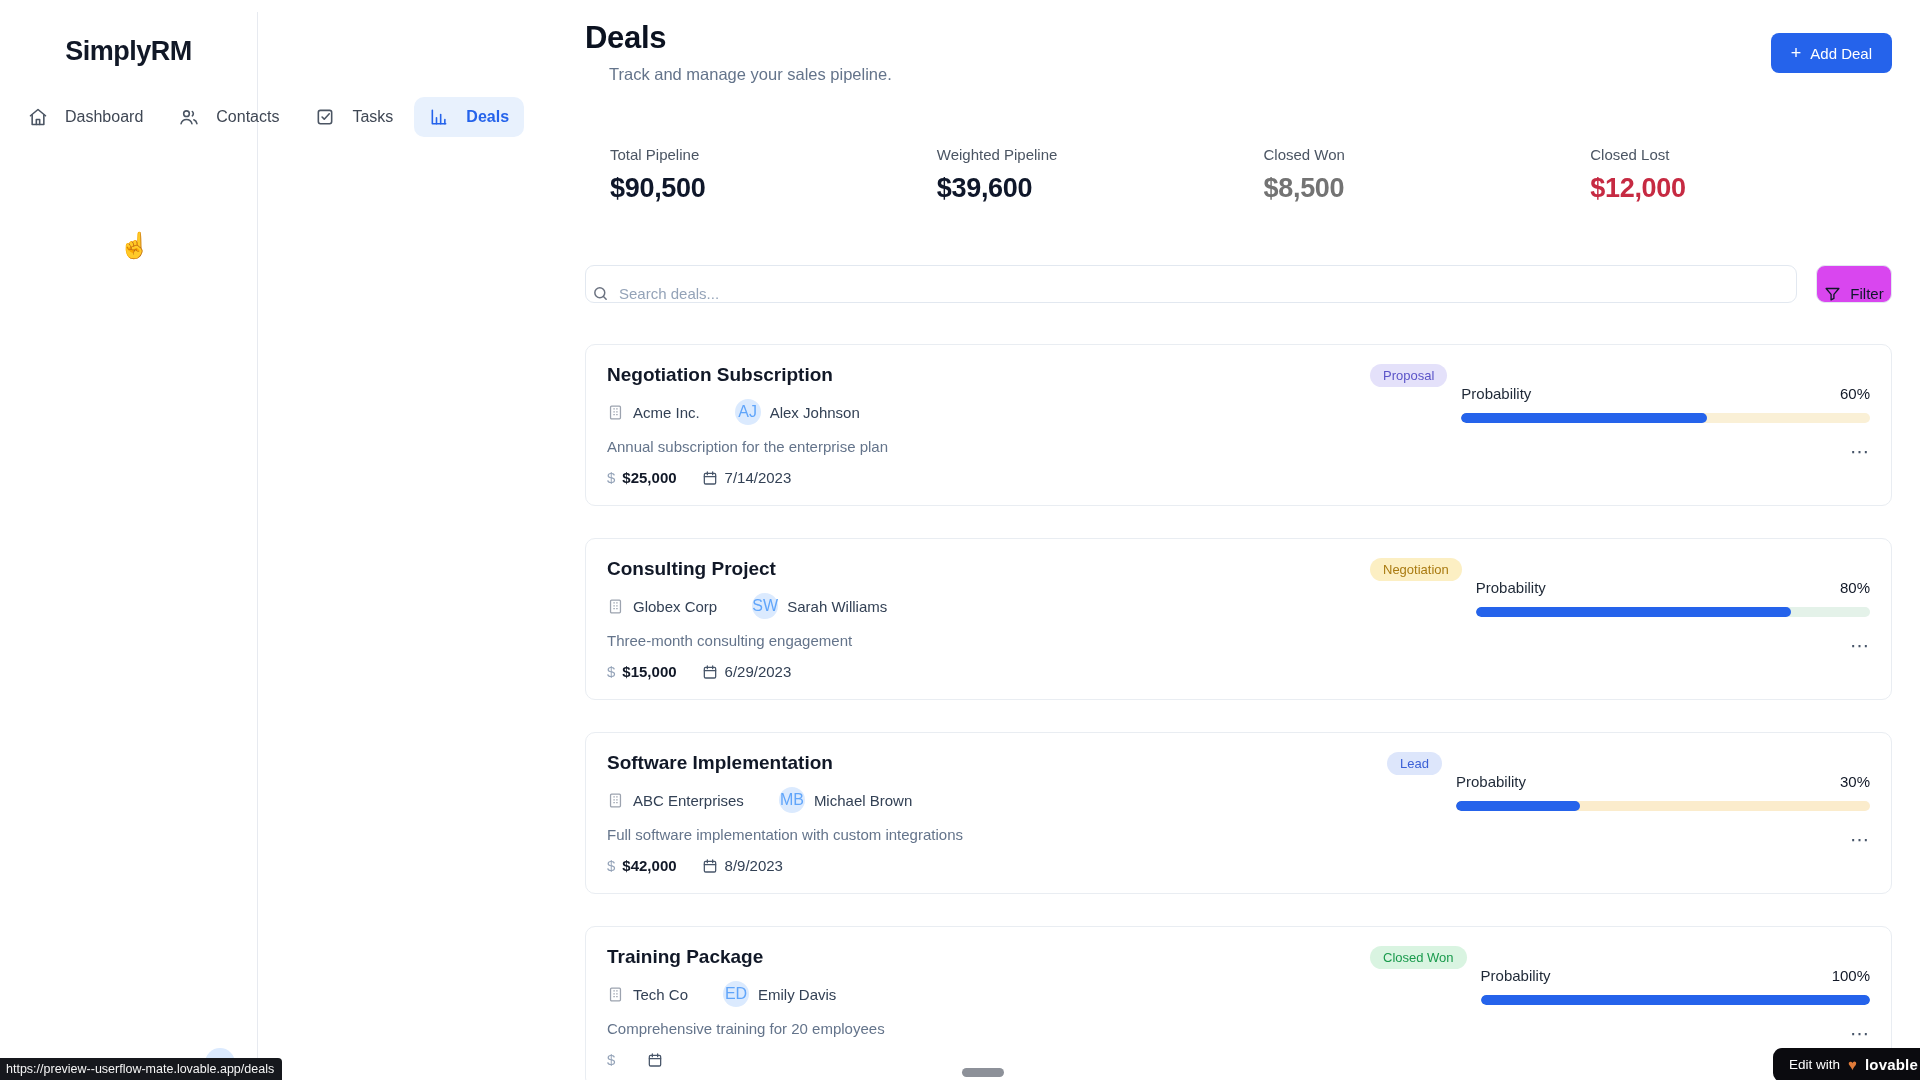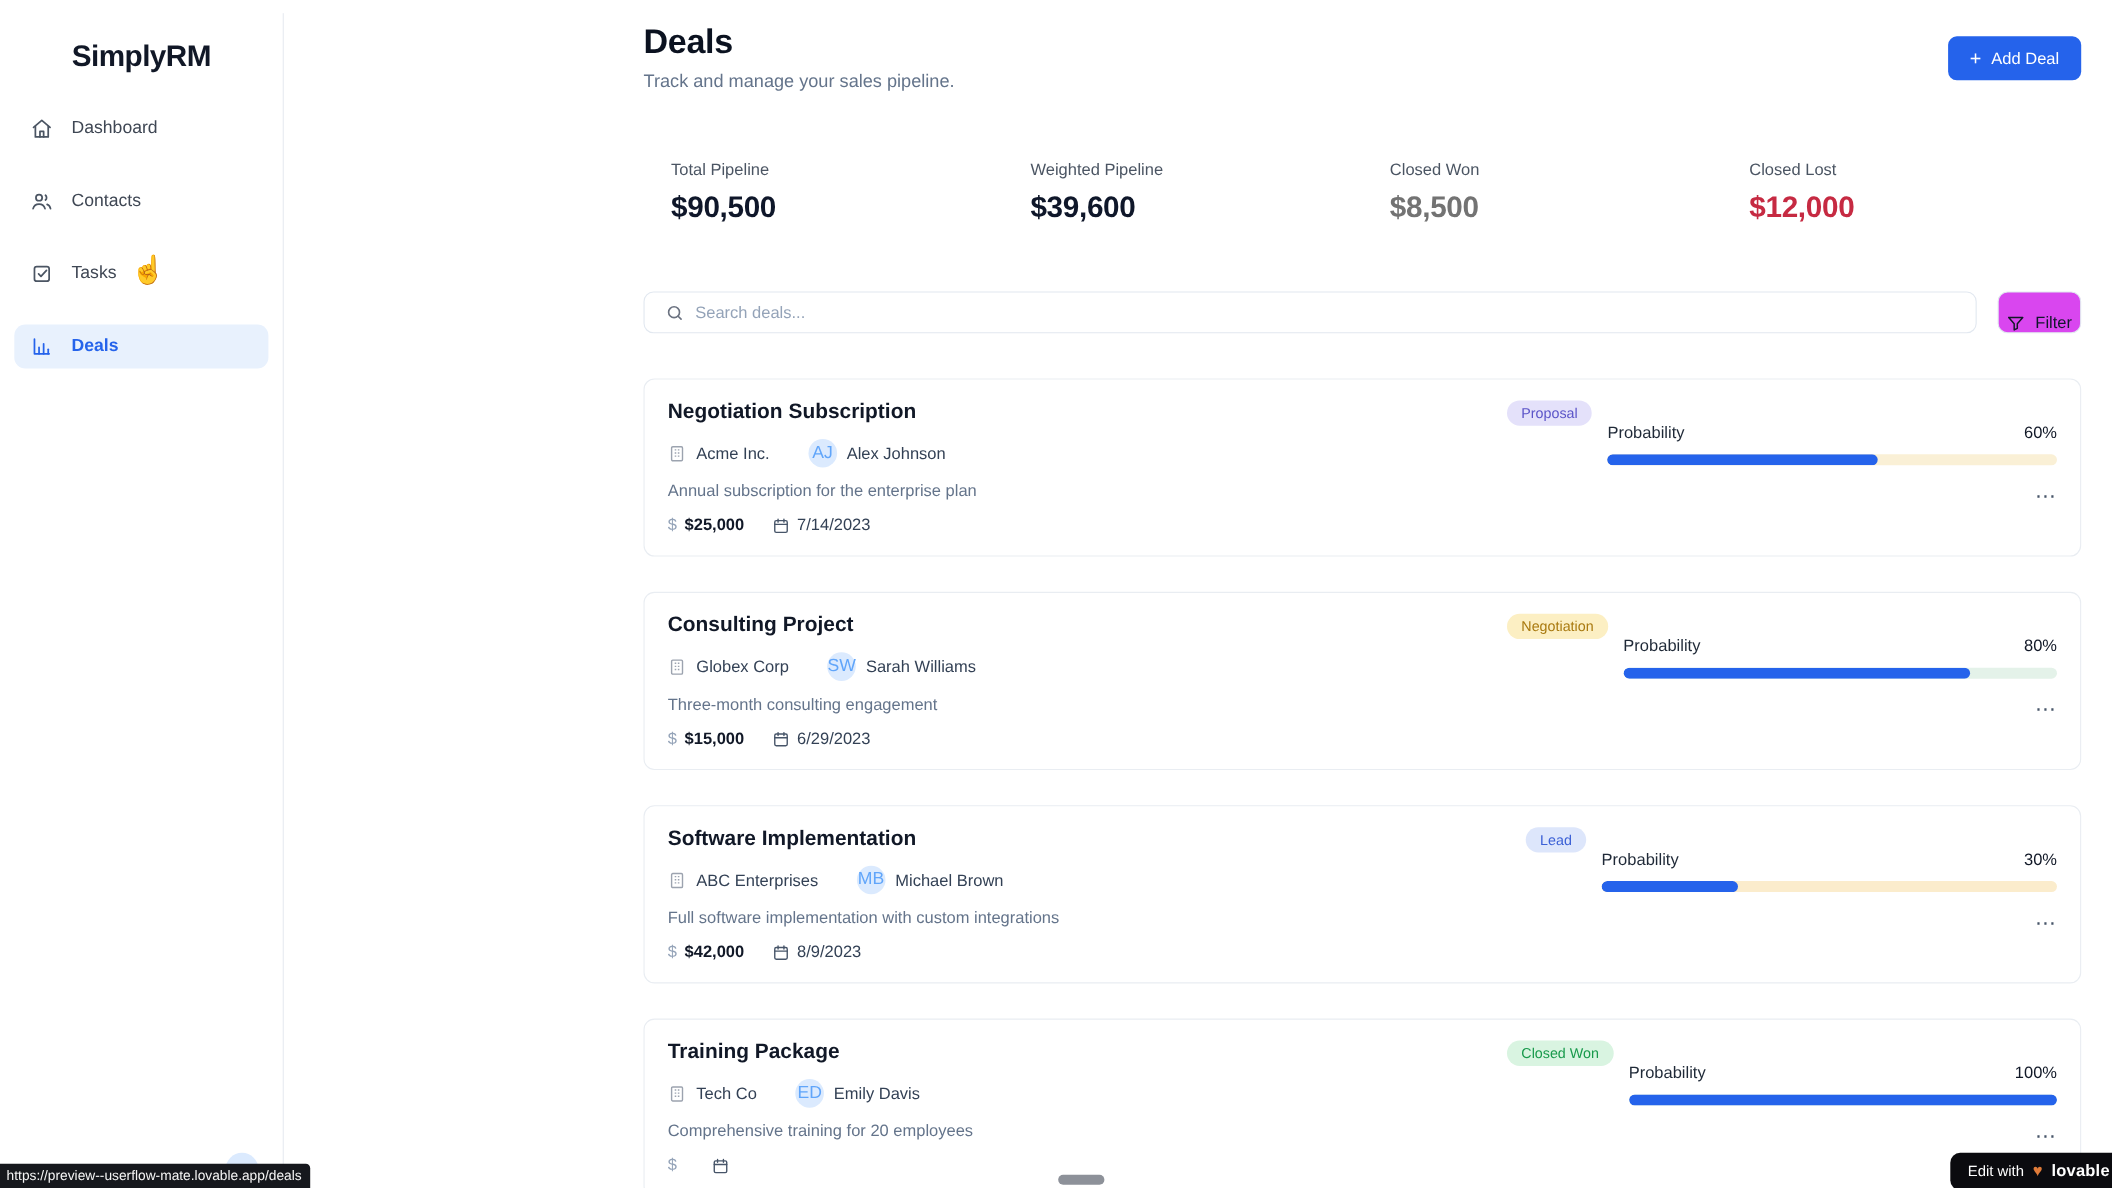--- a/index.html
+++ b/index.html
@@ -11,21 +11,21 @@
   }
   svg { display:block; }
 
   
   .sidebar {
     position:absolute; left:0; top:12px; width:258px; height:1080px;
     background:#fff; border-right:1px solid #e7eaf0;
     display:flex; flex-direction:column;
   }
   .brand { margin-top:24px; text-align:center; font-size:27px; font-weight:800; color:#111827; letter-spacing:-0.5px; }
-  .nav { margin-top:30px; padding:0 13px; display:flex; flex-direction:column; gap:26px; }
+  .nav { margin-top:30px; padding:0 13px; display:flex; flex-direction:row; gap:6px; }
   .nav-item {
     display:flex; align-items:center; gap:17px;
     padding:10px 15px; border-radius:10px;
     font-size:16px; color:#3f4754; cursor:pointer;
   }
   .nav-item .nicon { color:#4b5563; }
   .nav-item.active { background:#e8f1fd; color:#2563eb; font-weight:600; }
   .nav-item.active .nicon { color:#2563eb; }
   .cursor-hand { position:absolute; left:119px; top:219px; font-size:25px; color:#111827; pointer-events:none; }
   .sidebar-footer { margin-top:auto; padding:0 22px 14px 26px; display:flex; align-items:center; justify-content:space-between; }
@@ -36,38 +36,38 @@
     font-size:12.5px; font-weight:700;
     display:flex; align-items:center; justify-content:center;
   }
 
   
   .main { position:absolute; left:258px; top:0; right:0; height:1080px; }
   .content { position:absolute; left:327px; right:28px; top:0; }
 
   .page-header { display:flex; justify-content:space-between; align-items:flex-start; margin-top:20px; }
   .page-title { font-size:31px; font-weight:800; color:#0b1220; letter-spacing:-0.3px; }
-  .page-subtitle { margin-top:9px; font-size:16.5px; color:#64748b; }
+  .page-subtitle { margin-top:9px; font-size:16.5px; color:#64748b;margin-left:24px; }
   .add-btn {
     margin-top:13px; height:40px; padding:0 20px;
     background:#2563eb; color:#fff; border:none; border-radius:8px;
     font-size:15px; font-family:inherit;
     display:flex; align-items:center; gap:9px; cursor:pointer;
   }
   .add-btn .plus { font-size:18px; font-weight:400; }
 
   .stats { margin-top:62px; display:grid; grid-template-columns:repeat(4,1fr); }
   .stat { padding-left:25px; }
   .stat-label { font-size:15px; color:#4b5563; }
   .stat-value { margin-top:10px; font-size:27px; font-weight:800; letter-spacing:-0.3px; }
 
   .toolbar { margin-top:61px; display:flex; gap:19px; }
   .search {
     flex:1; height:38px; border:1px solid #e2e8f0; border-radius:9px;
-    display:flex; align-items:center; padding:0 19px; gap:10px; background:#fff;
+    display:flex; align-items:flex-end; padding:0 6px; gap:10px; background:#fff;
   }
   .search input {
     flex:1; border:none; outline:none; font-size:15px; font-family:inherit; color:#0f172a; background:transparent;
   }
   .search input::placeholder { color:#94a3b8; }
   .filter-btn {
     width:76px; height:38px; background:#d946ef;
     border:1px solid #e2e8f0; border-radius:9px;
     display:flex; align-items:flex-end; justify-content:center; gap:9px;
     font-size:15px; font-family:inherit; color:#0f172a; cursor:pointer;

